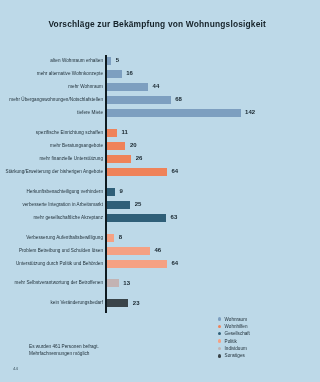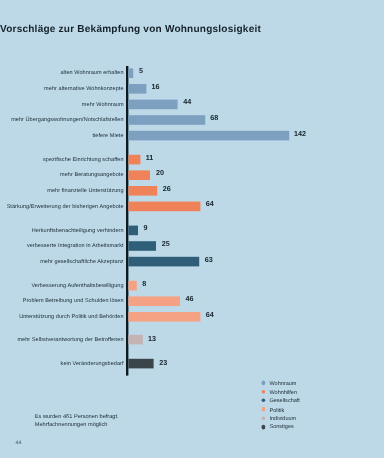--- a/index.html
+++ b/index.html
@@ -5,21 +5,21 @@
   html,body{margin:0;padding:0;}
   body{
     width:266px;height:382px;overflow:hidden;
     background:#bdd9e8;
     font-family:"Liberation Sans", sans-serif;
     color:#1c2b33;
     position:relative;
   }
   #chart-title{
     position:absolute;left:0;right:0;top:19px;
-    text-align:left;
+    text-align:right;
     font-size:8.4px;font-weight:bold;
     letter-spacing:.18px;
     color:#152229;
   }
   #plot{
     position:absolute;left:0;top:55px;width:266px;height:262px;
   }
   
   #axis-line{
     position:absolute;left:105px;top:0px;width:1.6px;height:258px;

